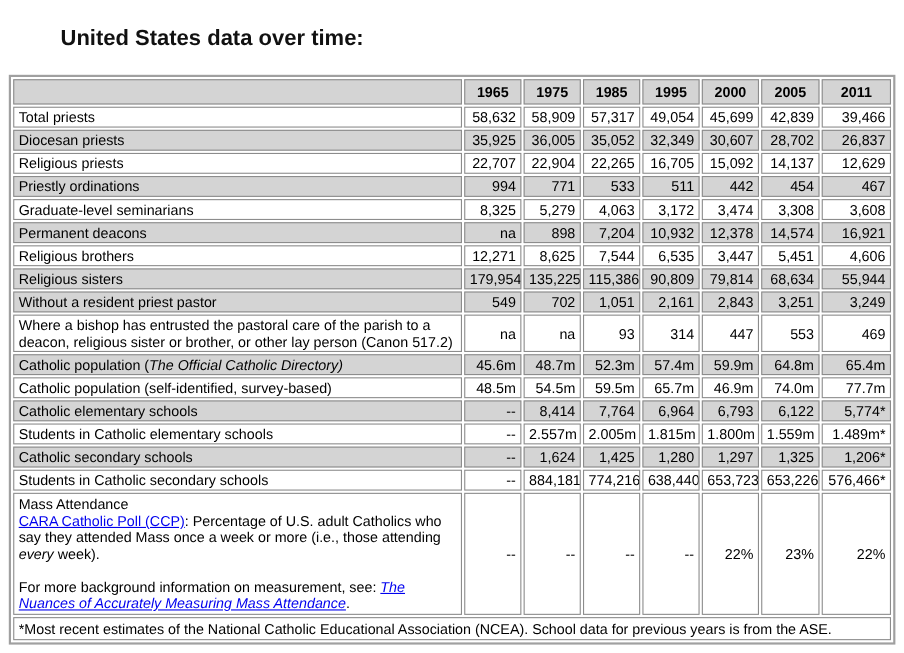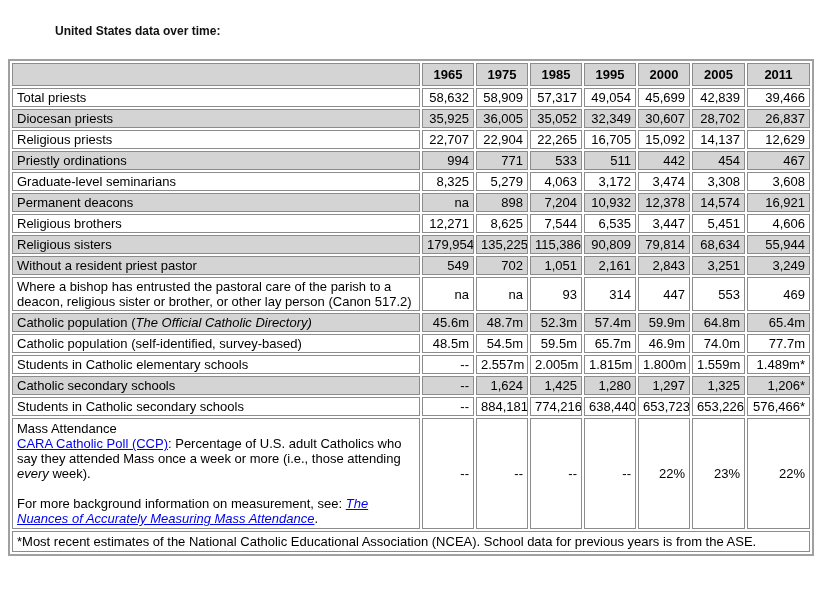--- a/index.html
+++ b/index.html
@@ -2,21 +2,21 @@
 <html><head>
 <meta charset="utf-8">
 <style>
   html,body{margin:0;padding:0;background:#ffffff;}
   body{
     width:822px;height:594px;overflow:hidden;
     font-family:"Liberation Sans","DejaVu Sans",sans-serif;
     font-size:13px;color:#000;
   }
   .page-title{
-    font-weight:bold;font-size:12px;color:#111;
+    font-weight:bold;font-size:20px;color:#111;
     margin:24px 0 0 55px;
   }
   table.data{
     margin:21px 8px 0 8px;
     width:806px;
     table-layout:fixed;
     border-collapse:separate;
     border-spacing:2px;
     border:2px solid #a0a0a0;
     background:#ffffff;
@@ -206,20 +206,30 @@
     <td class="label">Catholic population (self-identified, survey-based)</td>
     <td class="num">48.5m</td>
     <td class="num">54.5m</td>
     <td class="num">59.5m</td>
     <td class="num">65.7m</td>
     <td class="num">46.9m</td>
     <td class="num">74.0m</td>
     <td class="num">77.7m</td>
   </tr>
 
+  <tr class="shade">
+    <td class="label">Catholic elementary schools</td>
+    <td class="num">--</td>
+    <td class="num">8,414</td>
+    <td class="num">7,764</td>
+    <td class="num">6,964</td>
+    <td class="num">6,793</td>
+    <td class="num">6,122</td>
+    <td class="num">5,774*</td>
+  </tr>
 
   <tr>
     <td class="label">Students in Catholic elementary schools</td>
     <td class="num">--</td>
     <td class="num">2.557m</td>
     <td class="num">2.005m</td>
     <td class="num">1.815m</td>
     <td class="num">1.800m</td>
     <td class="num">1.559m</td>
     <td class="num">1.489m*</td>

